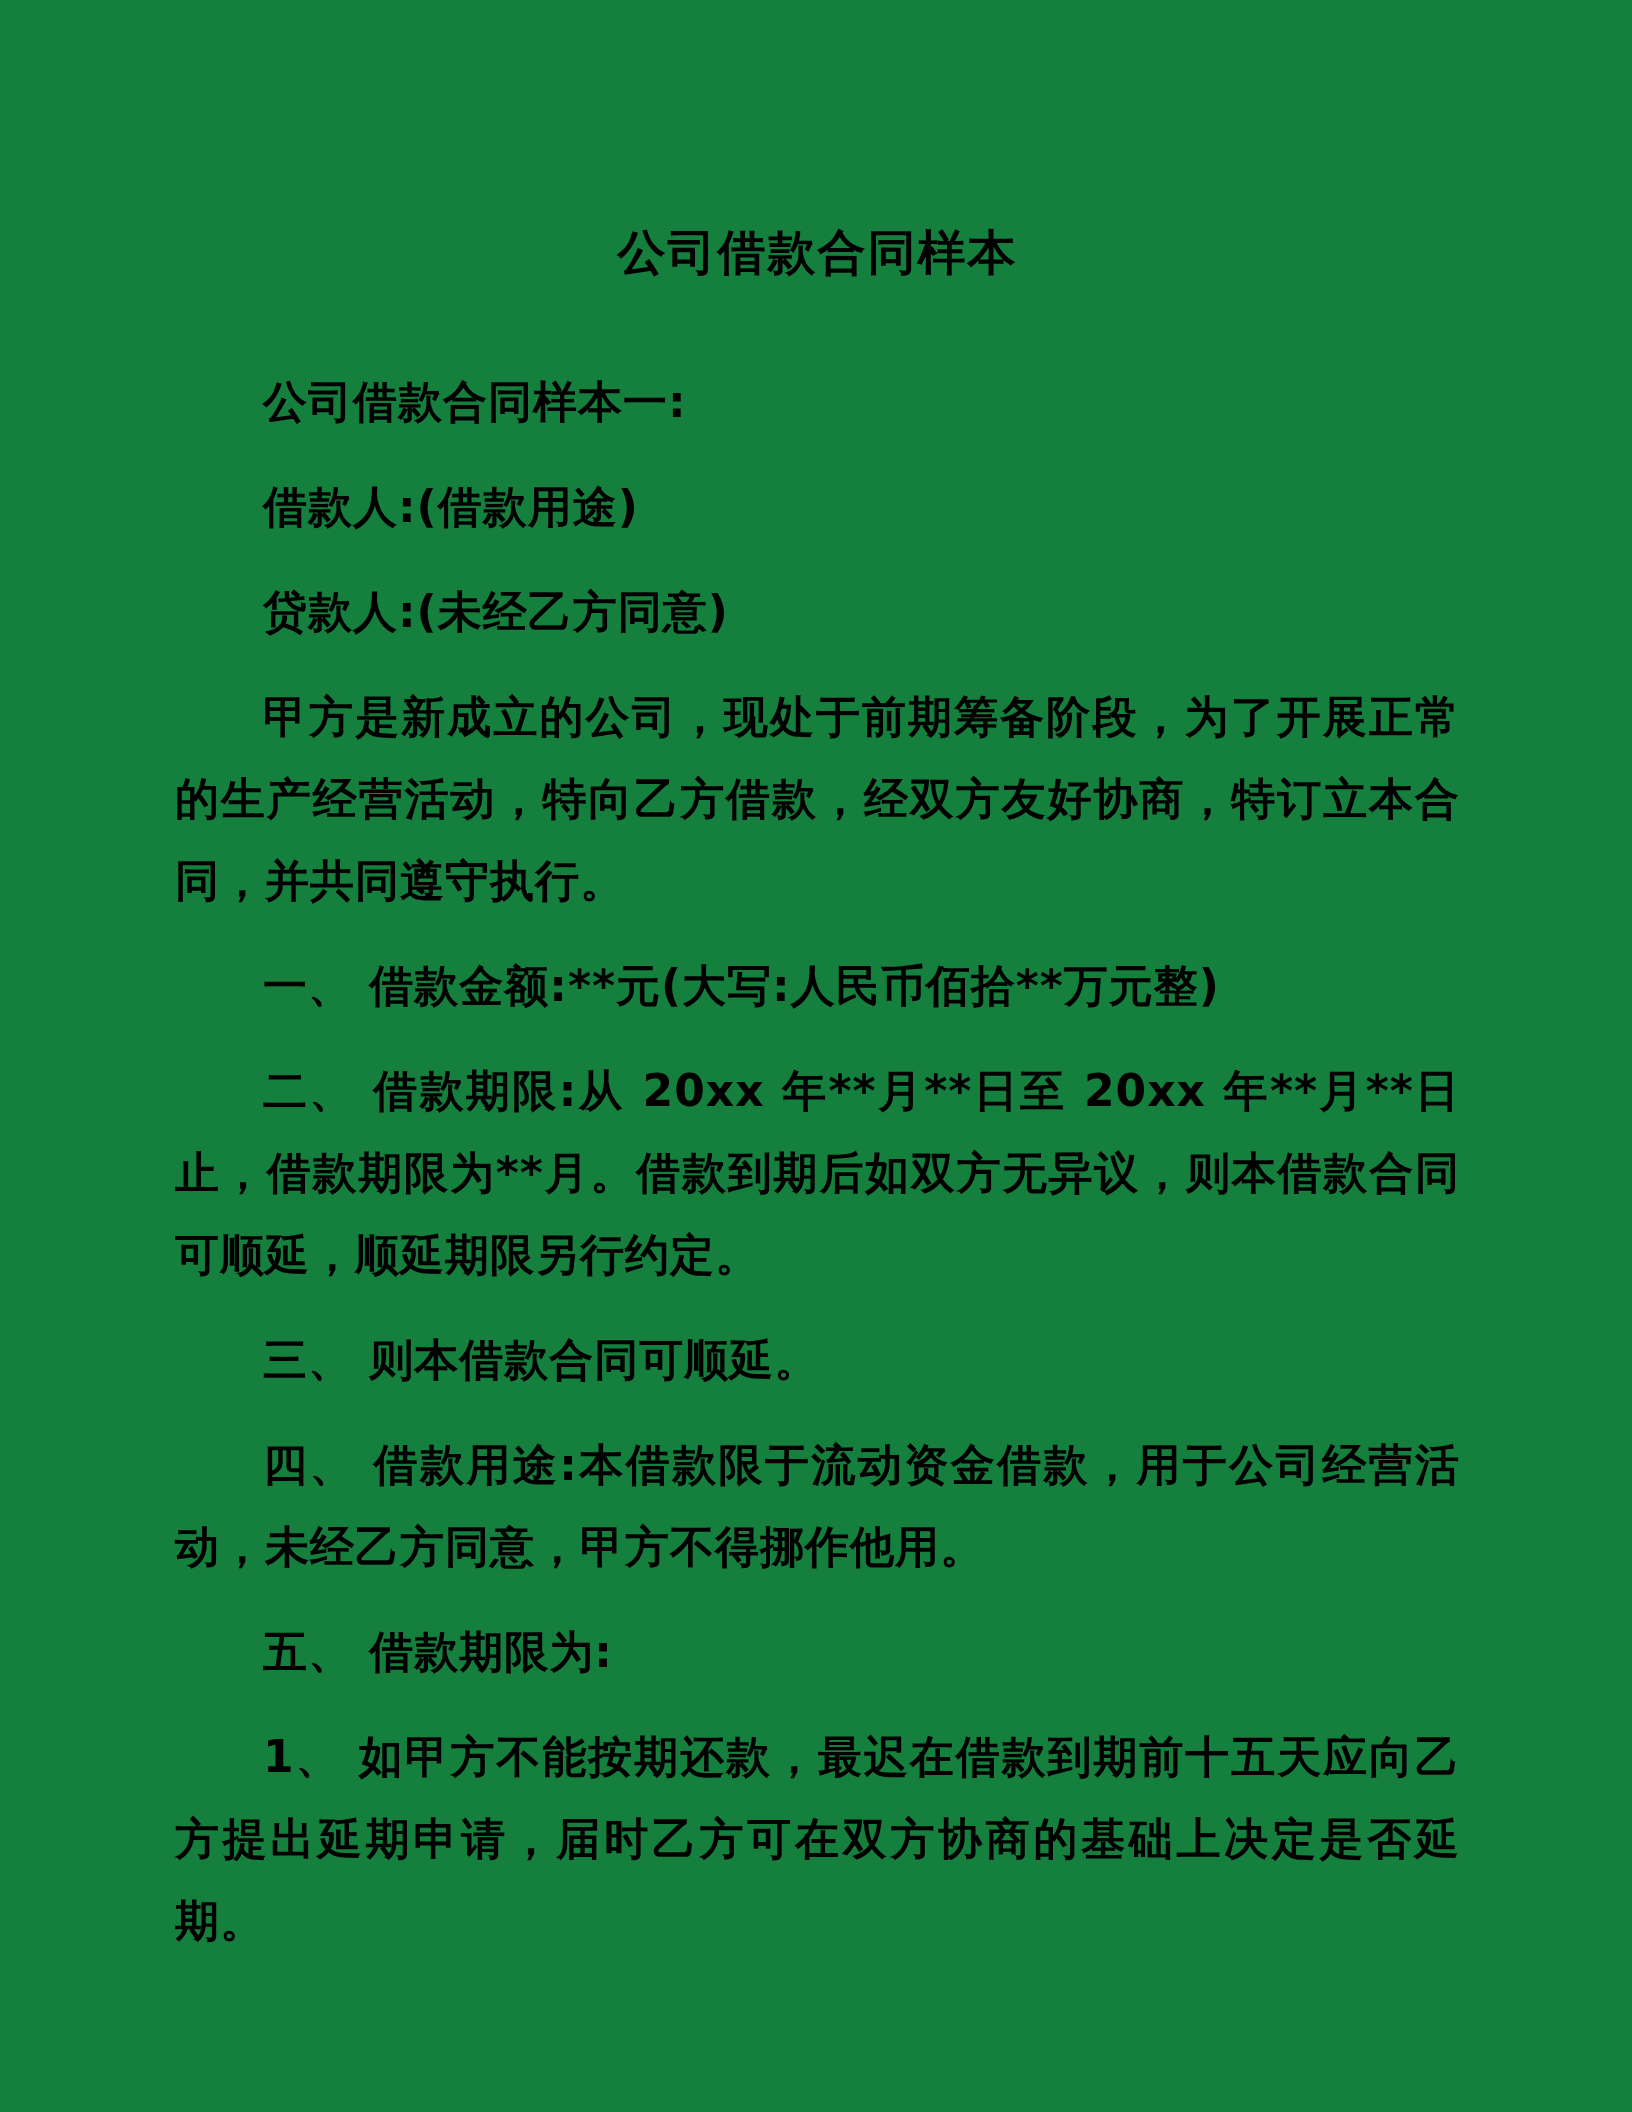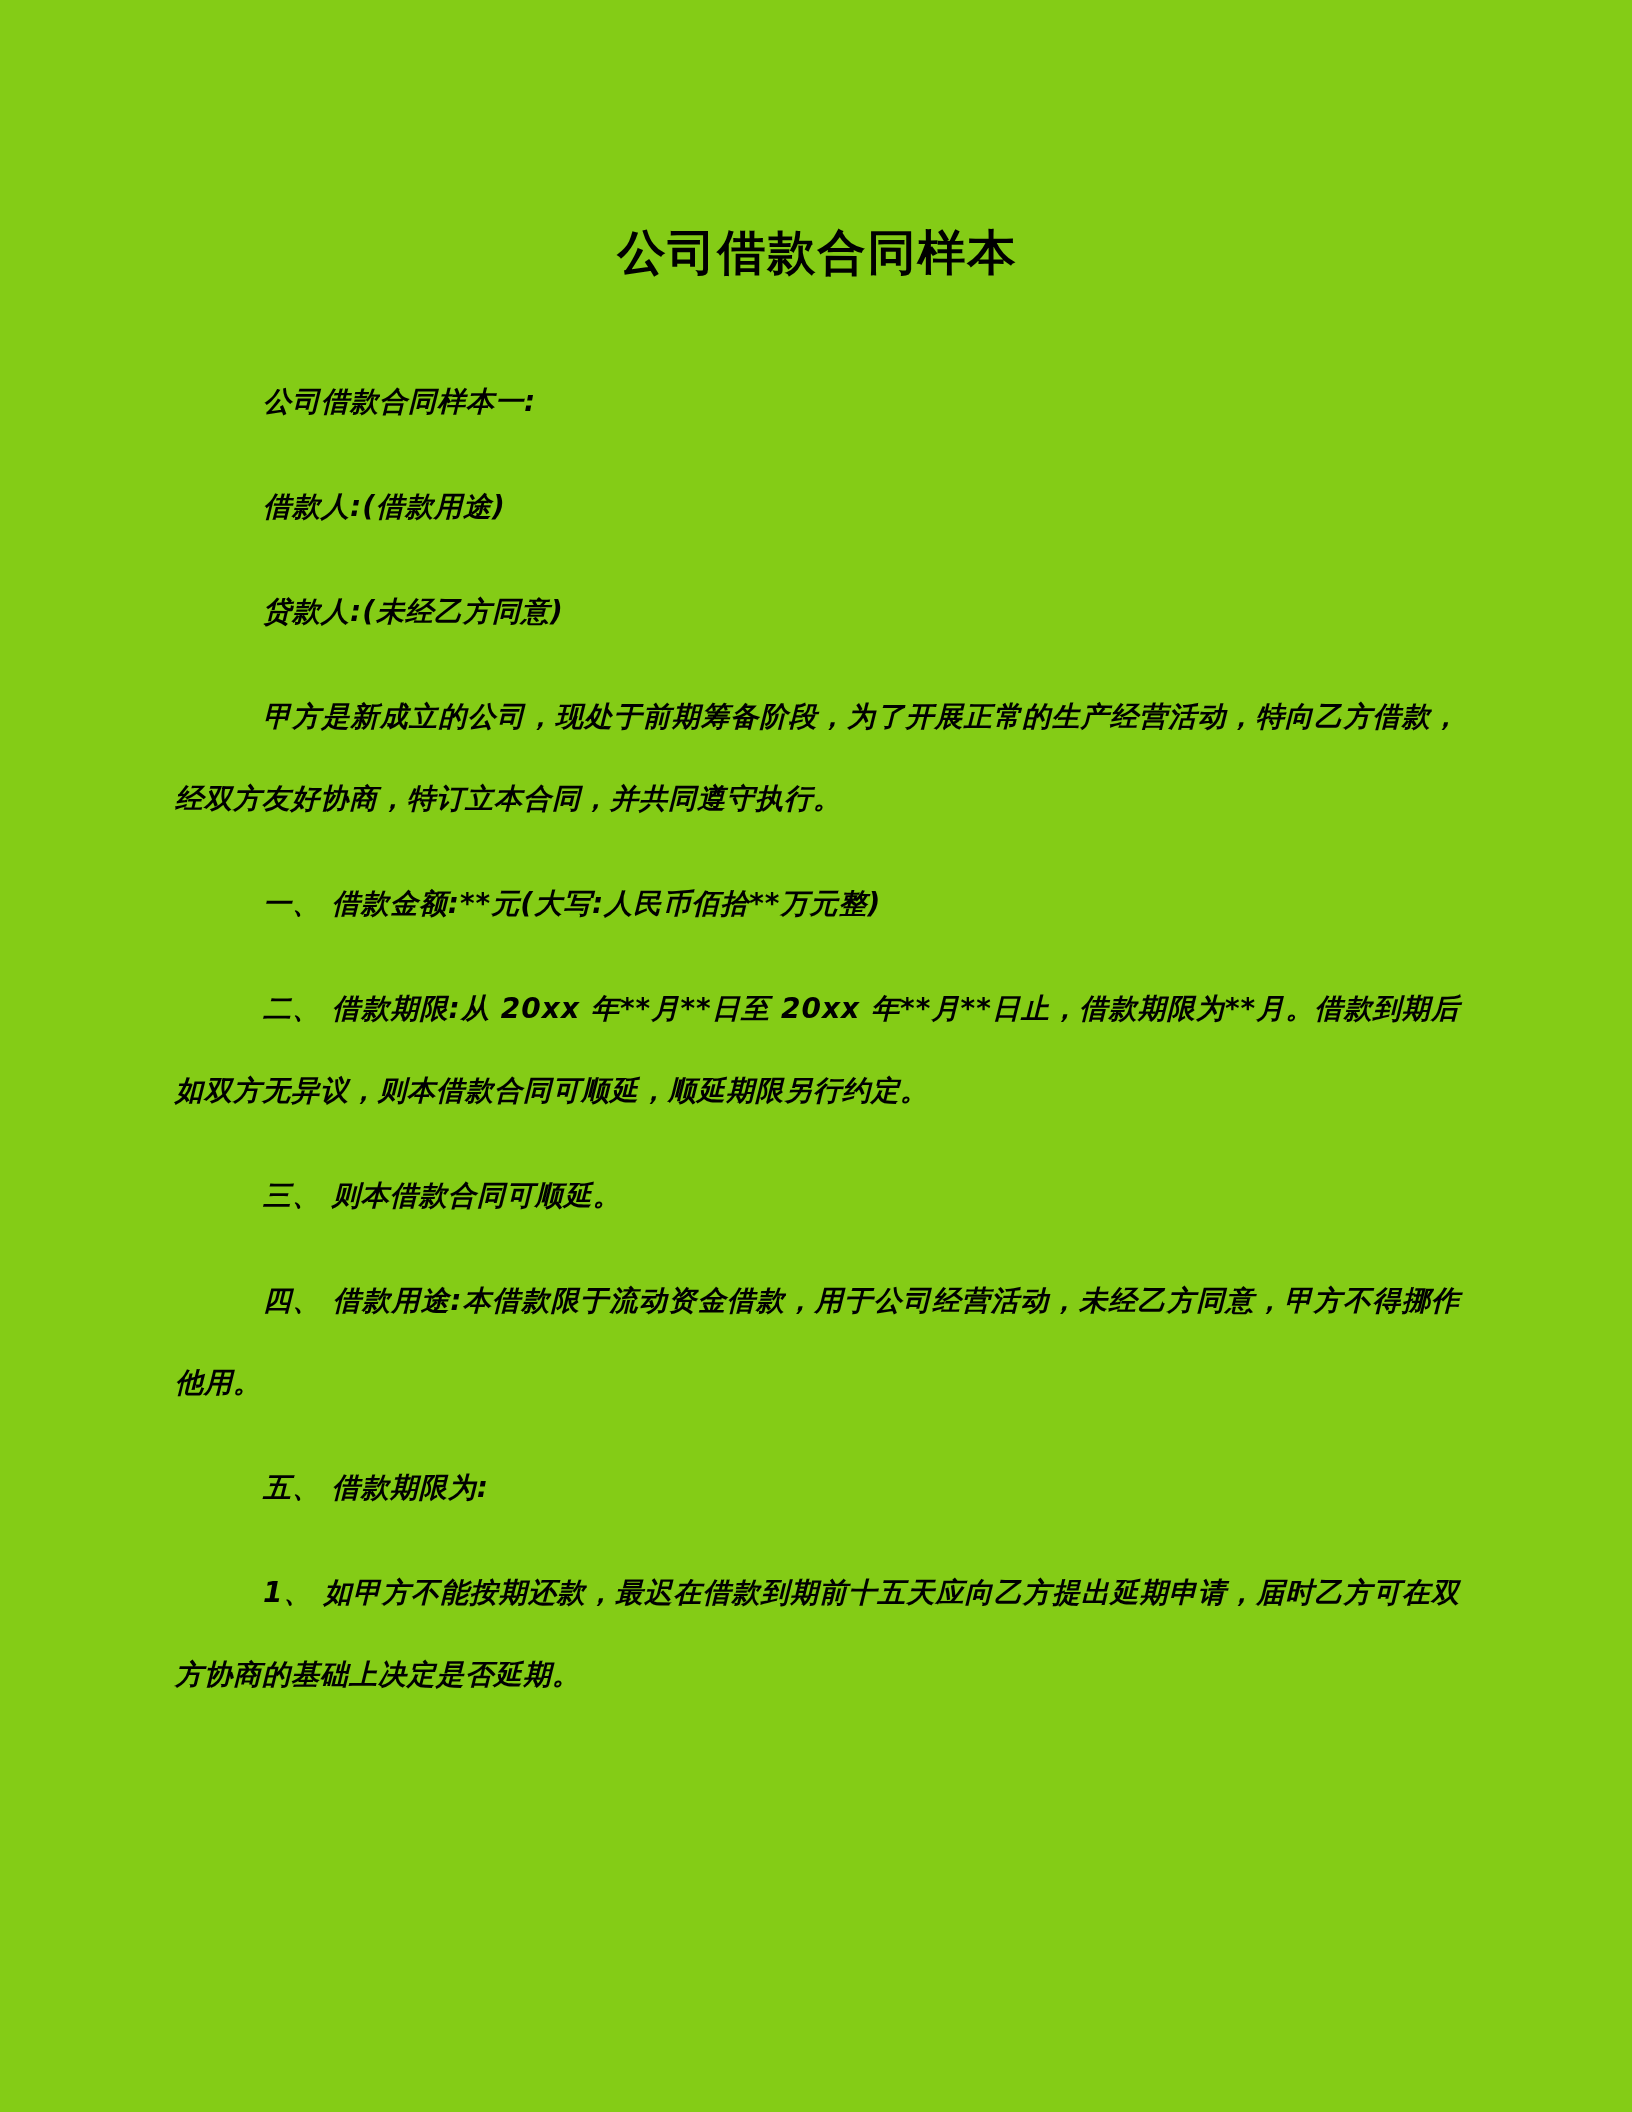--- a/index.html
+++ b/index.html
@@ -5,45 +5,44 @@
     html, body {
       margin: 0;
       padding: 0;
       background: #ffffff;
     }
     .page {
       position: relative;
       width: 1632px;
       height: 2112px;
       margin: 0 auto;
-      background: #84cc16;
+      background: #15803d;
       box-sizing: border-box;
       padding: 222px 172px 0 175px;
       font-family: "DejaVu Sans", sans-serif;
       font-weight: bold;
       color: #000000;
       overflow: hidden;
     }
     .doc-title {
       font-size: 48px;
       line-height: 60px;
       font-weight: bold;
       text-align: center;
       margin: 0 0 79px 0;
       letter-spacing: 2px;
     }
     .para {
-      font-size: 28px;
+      font-size: 44px;
       line-height: 82px;
       margin: 23px 0 0 0;
       text-indent: 88px; 
       text-align: justify;
       letter-spacing: 1px;
       word-break: break-all;
-      font-style: italic;
     }
   </style>
 </head>
 <body>
 
 <div class="page">
   <h1 class="doc-title">公司借款合同样本</h1>
 
   <p class="para">公司借款合同样本一:</p>
 

